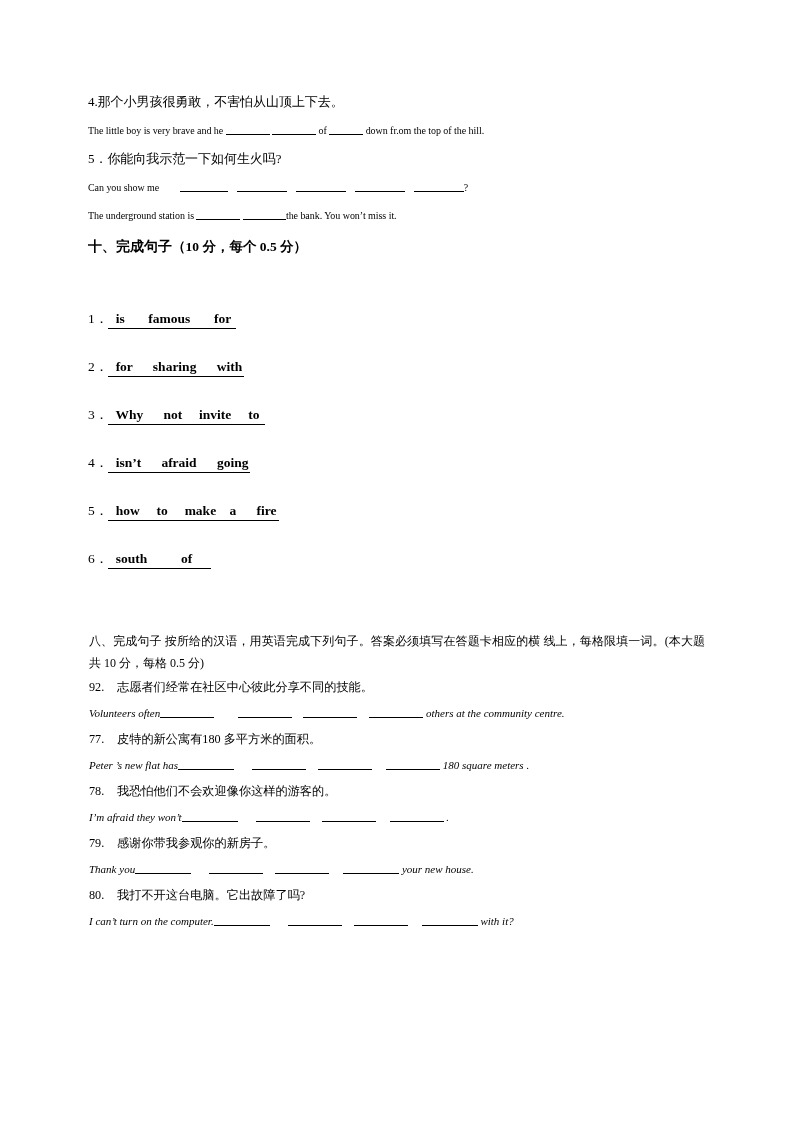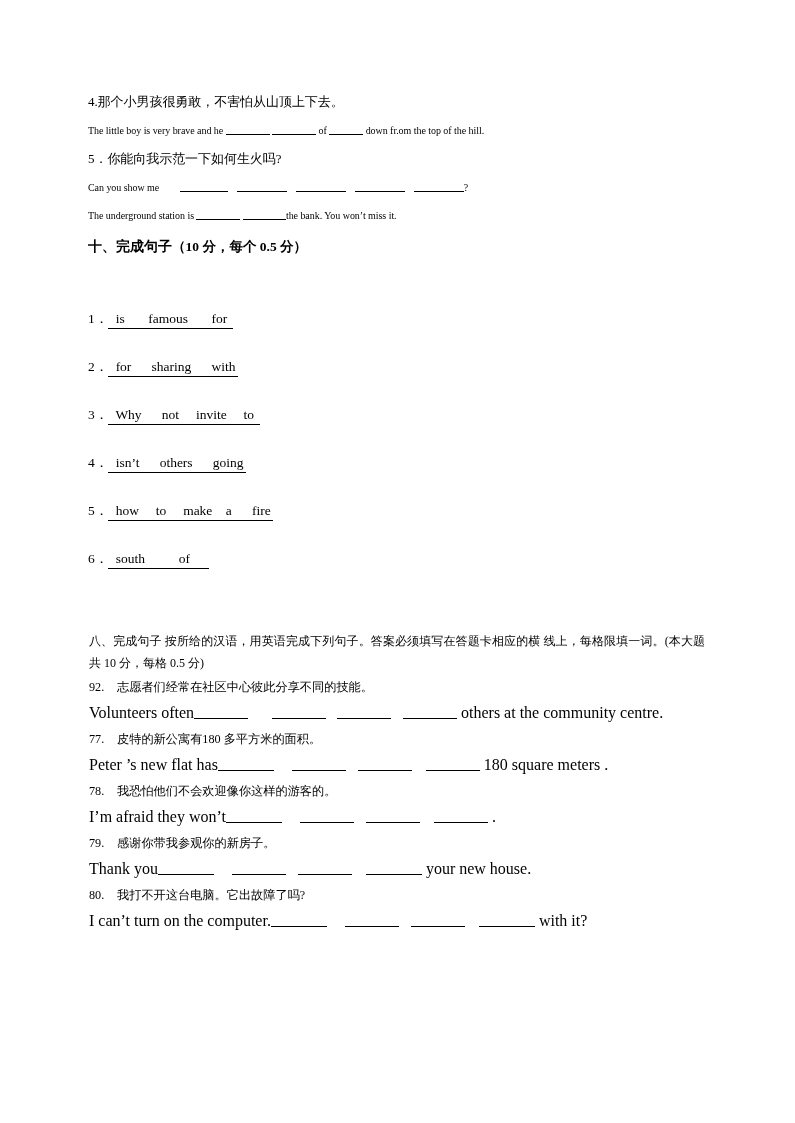--- a/index.html
+++ b/index.html
@@ -67,20 +67,21 @@
   }
   .ans-row .num {
     display: inline-block;
     min-width: 19px;
   }
   .ans-row .ansbox {
     display: inline-block;
     border-bottom: 1.1px solid #000;
     padding: 0 2px 1px 4px;
     white-space: pre;
+    font-weight: bold;
   }
 
   
   .sec-b {
     position: absolute;
     left: 89px;
     top: 630px;
     width: 616px;
   }
   .sec-b .instr {
@@ -91,23 +92,24 @@
   .sec-b .q-cn {
     font-size: 12.2px;
     line-height: 26px;
     white-space: nowrap;
   }
   .sec-b .q-cn .qn {
     display: inline-block;
     min-width: 28px;
   }
   .sec-b .q-en {
-    font-size: 16px;
+    font-size: 11px;
     line-height: 26px;
     white-space: nowrap;
+    font-style: italic;
   }
 
   
   .bl {
     display: inline-block;
     border-bottom: 1.1px solid #000;
     vertical-align: baseline;
     height: 0.95em;
     margin-bottom: -1px;
   }
@@ -129,21 +131,21 @@
 
     <div class="hdr">
       <span>十、完成句子</span><span class="score">（10 分，每个 0.5 分）</span>
     </div>
   </div>
 
   <div class="ans-list" id="ans-list">
       <div class="ans-row"><span class="num">1．</span><span class="ansbox"> is       famous       for </span></div>
       <div class="ans-row"><span class="num">2．</span><span class="ansbox"> for      sharing      with</span></div>
       <div class="ans-row"><span class="num">3．</span><span class="ansbox"> Why      not     invite     to </span></div>
-      <div class="ans-row"><span class="num">4．</span><span class="ansbox"> isn’t      others      going</span></div>
+      <div class="ans-row"><span class="num">4．</span><span class="ansbox"> isn’t      afraid      going</span></div>
       <div class="ans-row"><span class="num">5．</span><span class="ansbox"> how     to     make    a      fire</span></div>
       <div class="ans-row"><span class="num">6．</span><span class="ansbox"> south          of     </span></div>
     </div>
 
   <div class="sec-b">
     <div class="instr">八、完成句子 按所给的汉语，用英语完成下列句子。答案必须填写在答题卡相应的横 线上，每格限填一词。(本大题共 10 分，每格 0.5 分)</div>
     <div id="sec-b-items">
         <div class="q-cn"><span class="qn">92.</span><span>志愿者们经常在社区中心彼此分享不同的技能。</span></div>
         <div class="q-en"><span>Volunteers  often</span><span class="bl" style="width: 54px;"></span><span class="gapw" style="width: 24px;"></span><span class="bl" style="width: 54px;"></span><span class="gapw" style="width: 11px;"></span><span class="bl" style="width: 54px;"></span><span class="gapw" style="width: 12px;"></span><span class="bl" style="width: 54px;"></span><span>  others at the community centre.</span></div>
         <div class="q-cn"><span class="qn">77.</span><span>皮特的新公寓有180 多平方米的面积。</span></div>

